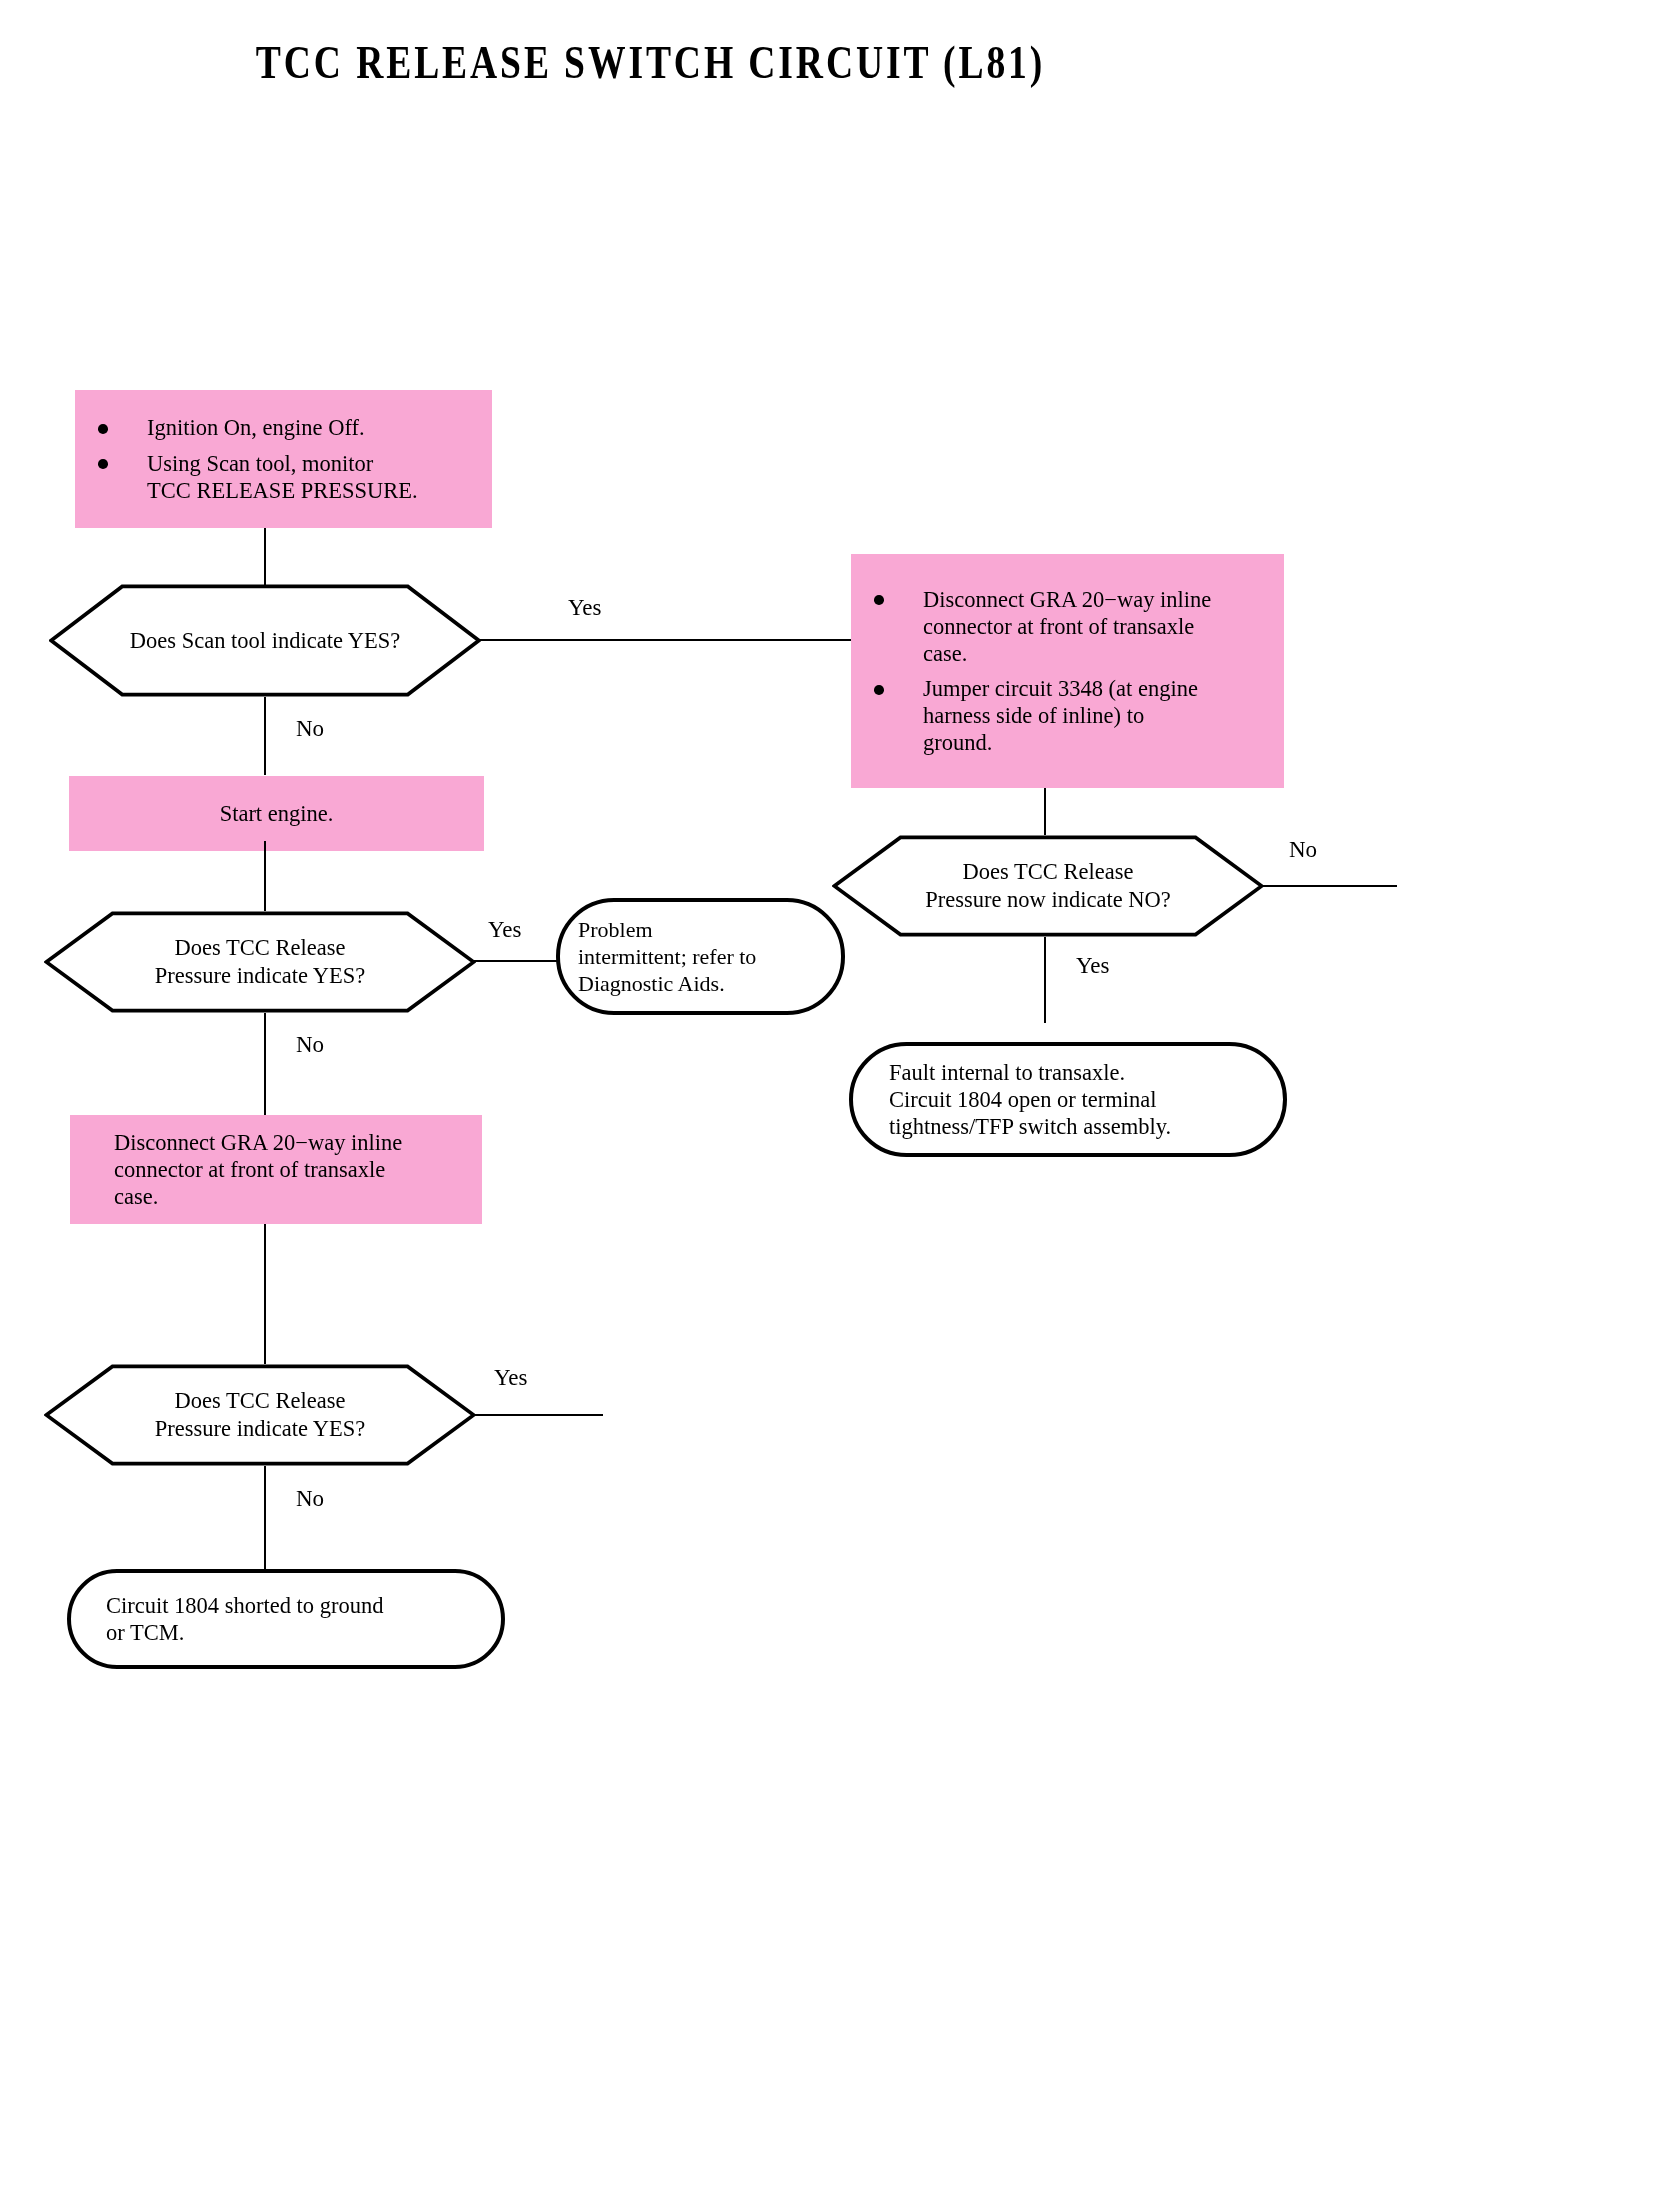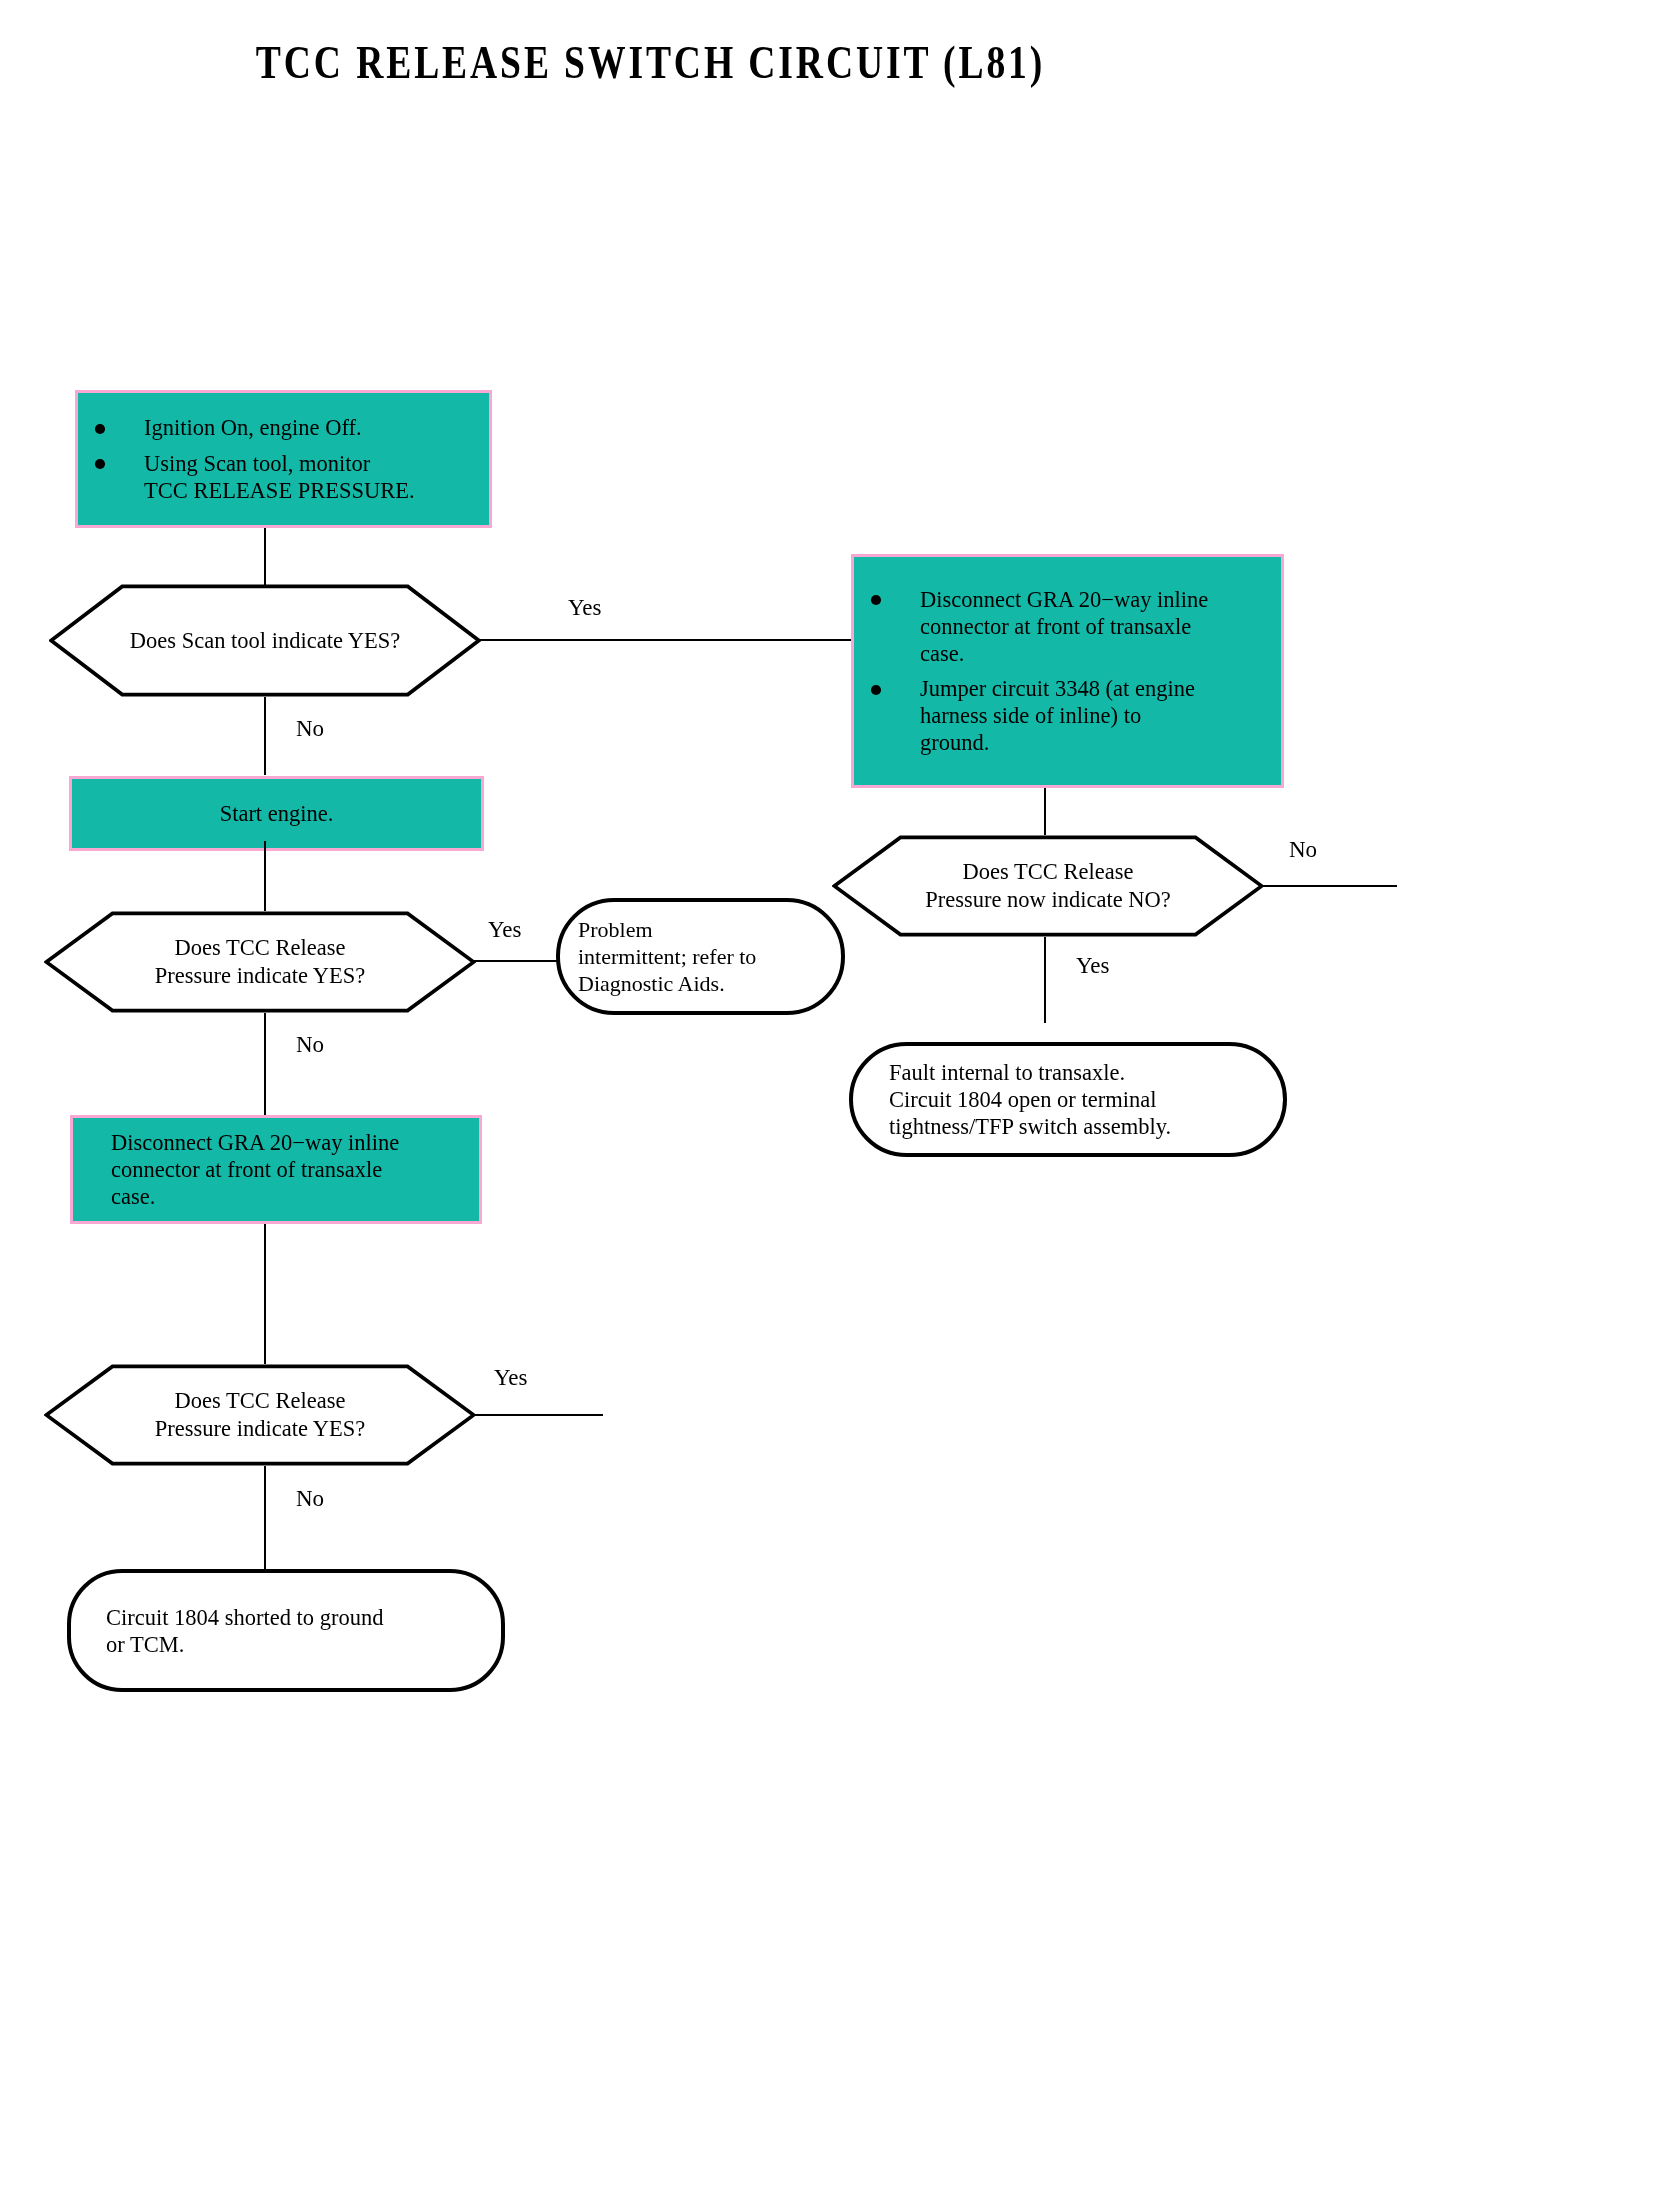--- a/index.html
+++ b/index.html
@@ -41,22 +41,22 @@
     box-sizing: border-box;
   }
   .txt {
     font-size: 22.5px;
     line-height: 27px;
     white-space: pre-line;
   }
 
   
   .proc {
-    border: 3px solid #f9a8d4;
-    background: #14b8a6;
+    border: 6px solid #f9a8d4;
+    background: #f9a8d4;
     display: flex;
     align-items: center;
     box-sizing: border-box;
   }
   .proc .txt { width: 100%; }
 
   
   .bullets {
     list-style: none;
     margin: 0;
@@ -201,21 +201,21 @@
 Pressure indicate YES?</div>
   </div>
 
   <div class="ln h" style="left:474px; top:1414px; width:129px;"></div>
   <div class="branch" style="left:494px; top:1366px;">Yes</div>
 
 
   <div class="ln v" style="left:264px; top:1466px; height:103px;"></div>
   <div class="branch" style="left:296px; top:1487px;">No</div>
 
-  <div class="node term" style="left:67px; top:1569px; width:438px; height:123px; border-radius:55px; padding:0 35px;">
+  <div class="node term" style="left:67px; top:1569px; width:438px; height:100px; border-radius:55px; padding:0 35px;">
     <div class="txt">Circuit 1804 shorted to ground
 or TCM.</div>
   </div>
 
   <div class="node proc" style="left:851px; top:554px; width:433px; height:234px; padding:14.6px 6px 14.6px 0;">
     <ul class="bullets">
       <li><span class="dot"></span><span>Disconnect GRA 20−way inline
 connector at front of transaxle
 case.</span></li>
       <li><span class="dot"></span><span>Jumper circuit 3348 (at engine

